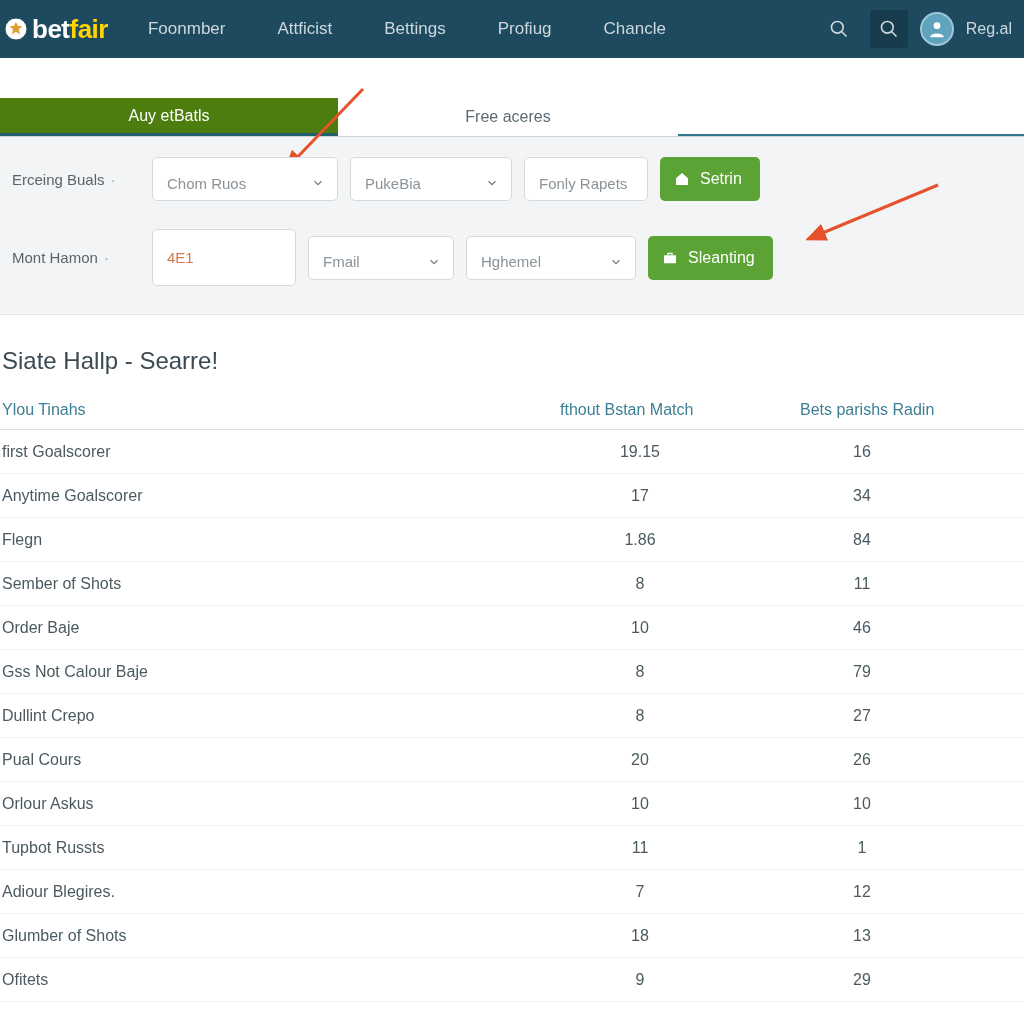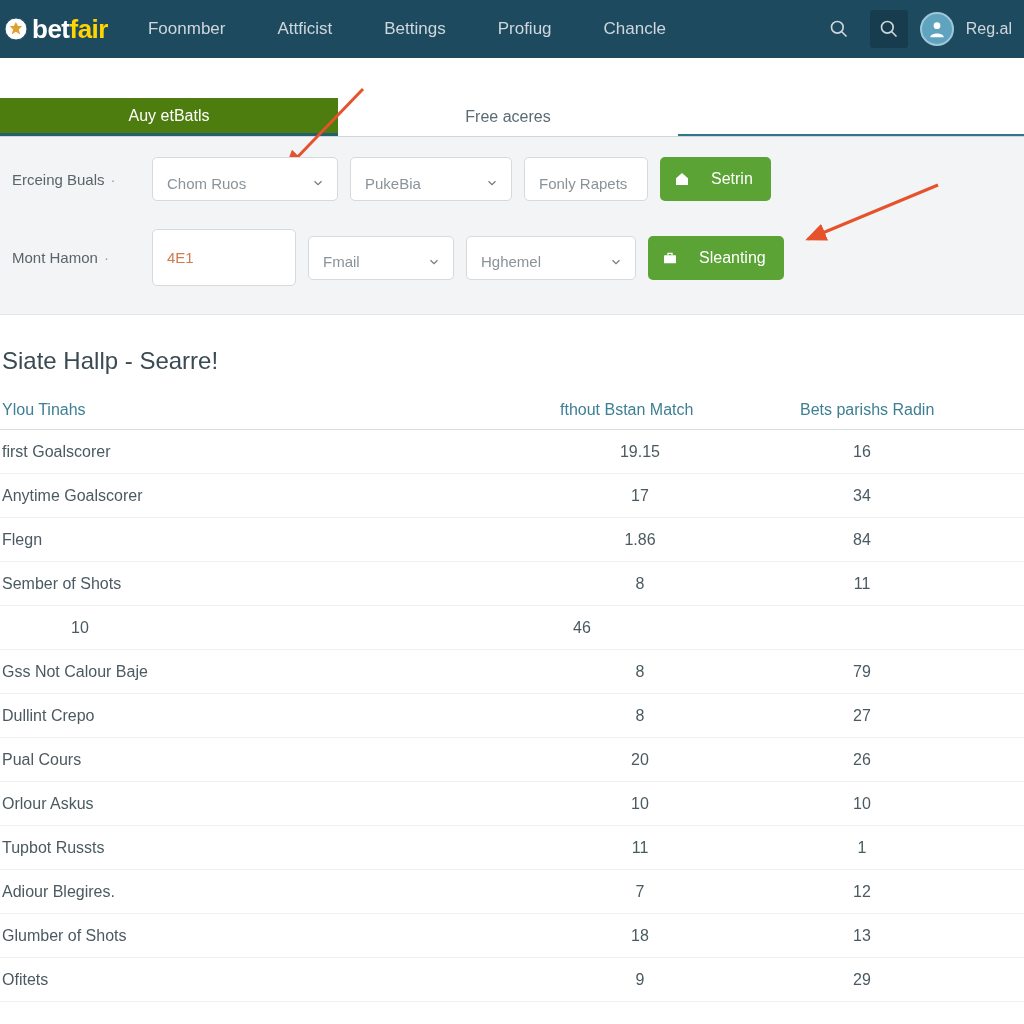--- a/index.html
+++ b/index.html
@@ -29,21 +29,21 @@
 
   
   .filter-panel { background: #f2f4f5; border-bottom: 1px solid #e3e6e8; padding: 20px 12px 28px 12px; position: relative; }
   .filter-row { display: flex; align-items: center; margin-bottom: 28px; }
   .filter-row:last-child { margin-bottom: 0; }
   .f-label { width: 140px; font-size: 15px; color: #5a6569; display: flex; align-items: center; }
   .f-label .dot { margin-left: 6px; color: #9aa3a7; }
   .f-select { position: relative; height: 44px; background: #fff; border: 1px solid #d6dadd; border-radius: 5px; display: flex; align-items: center; padding: 8px 40px 0 14px; margin-right: 12px; cursor: pointer; color: #8a9399; font-size: 15px; }
   .f-select .chev { position: absolute; right: 12px; color: #6f7a80; }
   .f-input { height: 57px; width: 144px; background: #fff; border: 1px solid #d6dadd; border-radius: 5px; padding: 0 14px; margin-right: 12px; color: #d07a4e; font-size: 15px; }
-  .f-btn { height: 44px; background: #5aa334; color: #fff; border: none; border-radius: 5px; padding: 0 18px 0 14px; display: flex; align-items: center; gap: 21px; font-size: 16px; cursor: pointer; }
+  .f-btn { height: 44px; background: #5aa334; color: #fff; border: none; border-radius: 5px; padding: 0 18px 0 14px; display: flex; align-items: center; gap: 10px; font-size: 16px; cursor: pointer; }
   .f-btn .ico { width: 16px; height: 16px; }
 
   
   .arrow { position: absolute; pointer-events: none; }
 
   
   .section-title { font-size: 24px; color: #3a4a52; font-weight: 400; padding: 32px 0 20px 2px; }
 
   
   .tbl { width: 100%; }
@@ -222,20 +222,21 @@
         <div class="td c1">Flegn</div>
         <div class="td c2">1.86</div>
         <div class="td c3">84</div>
       </div>
       <div class="trow">
         <div class="td c1">Sember of Shots</div>
         <div class="td c2">8</div>
         <div class="td c3">11</div>
       </div>
       <div class="trow">
+        <div class="td c1">Order Baje</div>
         <div class="td c2">10</div>
         <div class="td c3">46</div>
       </div>
       <div class="trow">
         <div class="td c1">Gss Not Calour Baje</div>
         <div class="td c2">8</div>
         <div class="td c3">79</div>
       </div>
       <div class="trow">
         <div class="td c1">Dullint Crepo</div>

